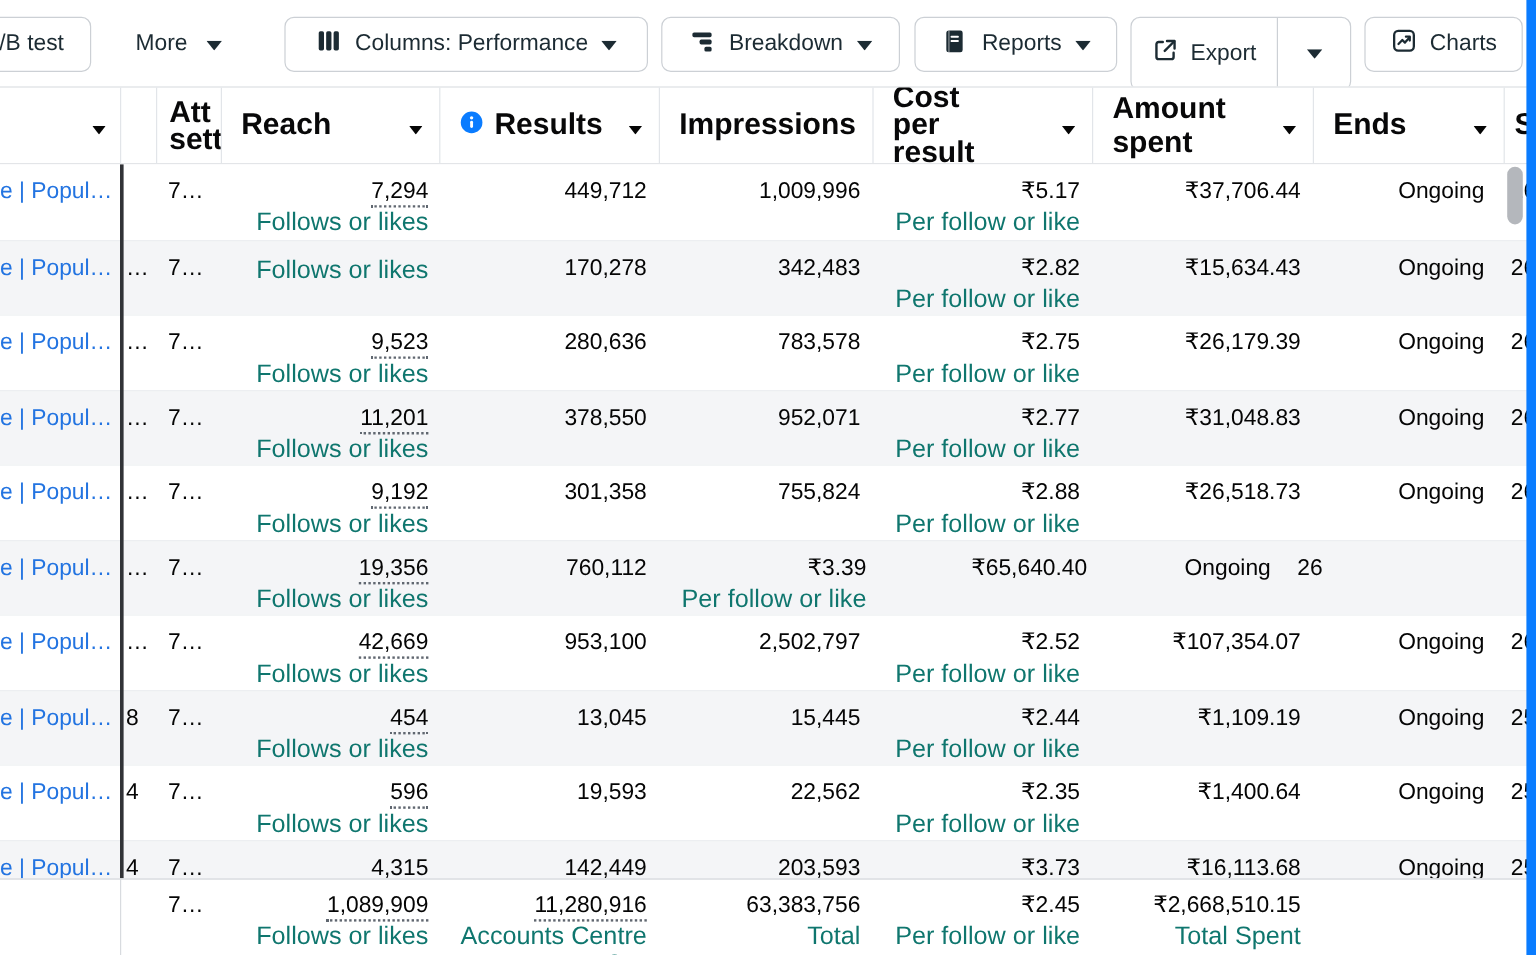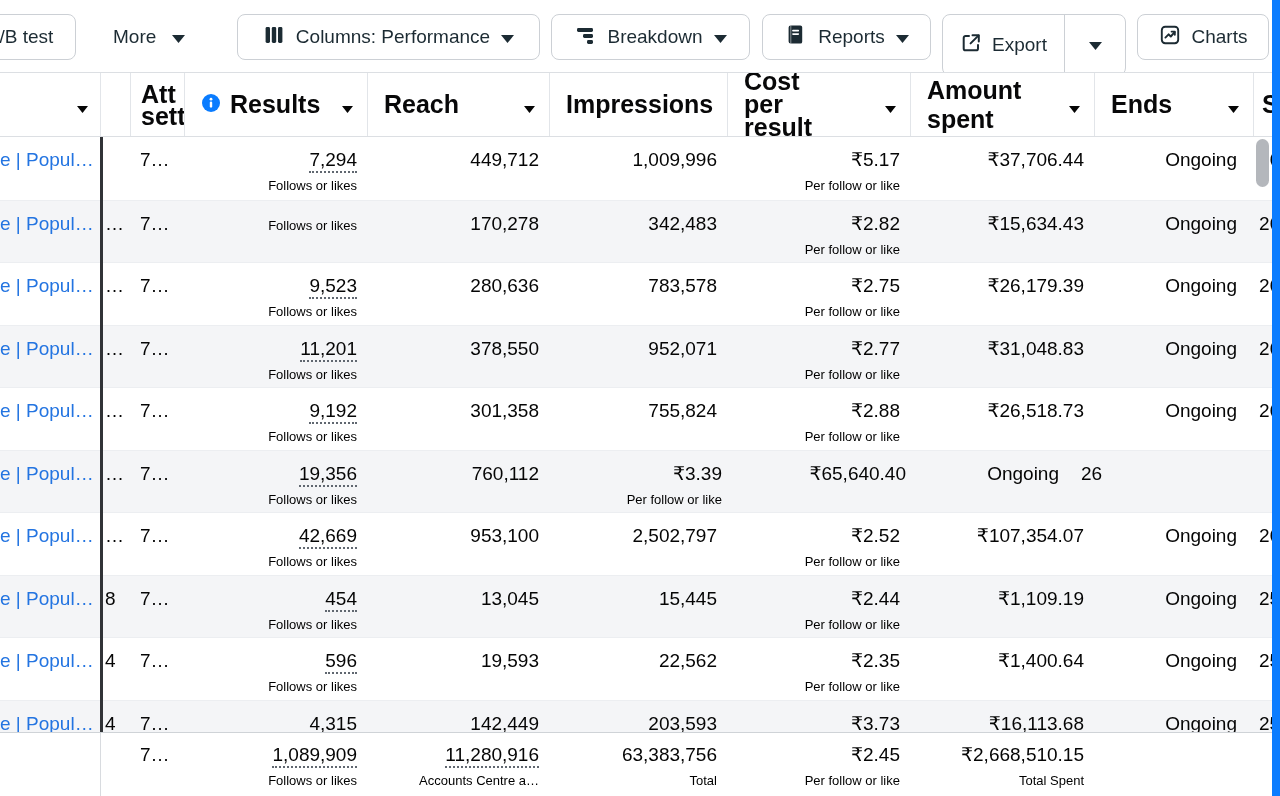--- a/index.html
+++ b/index.html
@@ -44,21 +44,21 @@
   .tbody{position:relative;height:595px;overflow:hidden;font-size:19px;background:#fff;}
   .tr{display:flex;height:62.5px;box-sizing:border-box;border-top:1px solid #eceef1;background:#fff;}
   .tr:first-child{border-top:none;}
   .tr:nth-child(even){background:#f4f5f7;}
   .td{box-sizing:border-box;padding-top:11px;overflow:hidden;line-height:24px;}
   .td.r{text-align:right;padding-right:10px;}
   .td.c-ends{text-align:right;padding-right:16px;}
   .td.c-extra{padding-left:5px;}
   .td.c-att{padding-left:10px;}
   .td.c-sched{padding-left:6px;}
-  .sub{font-size:13px;color:#000000;margin-top:4px;line-height:20px;}
+  .sub{font-size:21px;color:#0f766e;margin-top:4px;line-height:20px;}
   .link{color:#2374e1;text-decoration:none;cursor:pointer;white-space:nowrap;}
   .dotted{border-bottom:2px dotted #606770;padding-bottom:1px;cursor:pointer;}
 
   .pane-divider{position:absolute;left:100px;top:65px;width:3px;height:595px;background:#313337;z-index:4;}
   .tfoot{position:absolute;left:0;top:660px;width:1280px;height:64px;background:#fff;
     border-top:1px solid #cfd3d7;display:flex;font-size:19px;z-index:5;box-sizing:border-box;}
   .tfoot .td{padding-top:10px;}
   .tfoot-divider{position:absolute;left:100px;top:661px;height:63px;width:1px;background:#d8dbdf;z-index:6;}
 
   .scroll-pill{position:absolute;left:1256px;top:139px;width:13px;height:48px;border-radius:7px;
@@ -167,37 +167,37 @@
         <span class="hcaret">
           <svg width="11" height="7" viewBox="0 0 11 7">
               <path d="M0 0h11L5.5 7z" fill="#050505"></path>
             </svg>
         </span>
       </div>
       <div class="th c-extra"></div>
       <div class="th c-att">
         <span class="hlabel">Att sett</span>
       </div>
+      <div class="th c-reach">
+        <span class="hlabel">Reach</span>
+        <span class="hcaret">
+          <svg width="11" height="7" viewBox="0 0 11 7">
+              <path d="M0 0h11L5.5 7z" fill="#050505"></path>
+            </svg>
+        </span>
+      </div>
       <div class="th c-results">
         <span class="ico" style="margin-right:9px">
           <svg width="20" height="20" viewBox="0 0 20 20">
             <circle cx="10" cy="10" r="9" fill="#0a7cff"></circle>
             <circle cx="10" cy="6.2" r="1.4" fill="#fff"></circle>
             <rect x="8.8" y="8.6" width="2.4" height="6" rx="1.2" fill="#fff"></rect>
           </svg>
         </span>
         <span class="hlabel">Results</span>
-        <span class="hcaret">
-          <svg width="11" height="7" viewBox="0 0 11 7">
-              <path d="M0 0h11L5.5 7z" fill="#050505"></path>
-            </svg>
-        </span>
-      </div>
-      <div class="th c-reach">
-        <span class="hlabel">Reach</span>
         <span class="hcaret">
           <svg width="11" height="7" viewBox="0 0 11 7">
               <path d="M0 0h11L5.5 7z" fill="#050505"></path>
             </svg>
         </span>
       </div>
       <div class="th c-imps">
         <span class="hlabel">Impressions</span>
         <span class="hcaret">
           <svg width="11" height="7" viewBox="0 0 11 7">

